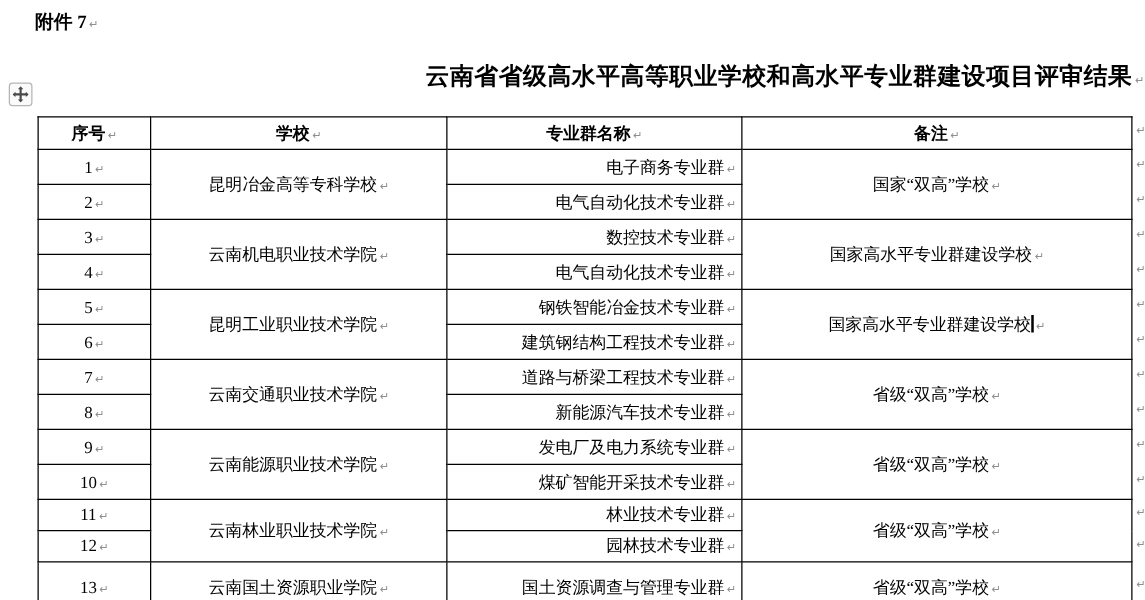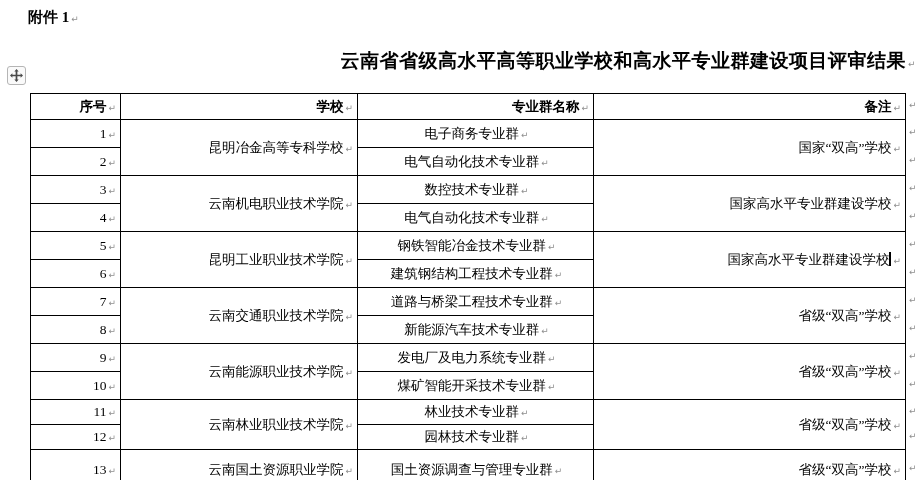--- a/index.html
+++ b/index.html
@@ -19,39 +19,39 @@
   .move-handle{
     position:absolute;left:7px;top:66px;width:19px;height:19px;
     border:1px solid #b5b5b5;border-radius:3px;background:#fafafa;
     display:flex;align-items:center;justify-content:center;box-sizing:border-box;
   }
   table.results{
     position:absolute;left:30px;top:93px;border-collapse:collapse;table-layout:fixed;
     background:#fff;
   }
   .results th,.results td{
-    border:1.6px solid #000;padding:0 4px;font-size:13.5px;text-align:right;
+    border:1.6px solid #000;padding:0 4px;font-size:13.5px;text-align:center;
     vertical-align:middle;overflow:hidden;white-space:nowrap;
   }
   .results th{font-weight:bold;height:25px;}
-  .results td.major{text-align:center;padding-left:6px;}
+  .results td.major{text-align:right;padding-left:6px;}
   tr.r{height:28px;}
   tr.r-short{height:25px;margin-top:12px;}
   tr.r-last{height:40px;}
   .caret{display:inline-block;width:2px;height:14px;background:#000;vertical-align:-2px;}
   .row-end-mark{
     position:absolute;color:#8f8f8f;font-size:9px;
     font-family:"DejaVu Sans",sans-serif;
   }
 </style>
 </head>
 <body>
 
 <div class="attachment">
-  <span>附件 1</span><span class="mark">↵</span>
+  <span>附件 7</span><span class="mark">↵</span>
 </div>
 
 <div class="doc-title">
   <span>云南省省级高水平高等职业学校和高水平专业群建设项目评审结果</span><span class="mark">↵</span>
 </div>
 
 <div class="move-handle">
   <svg width="13" height="13" viewBox="0 0 12 12" aria-hidden="true">
     <path d="M6 0 L8 2.2 H6.8 V5.2 H9.8 V4 L12 6 L9.8 8 V6.8 H6.8 V9.8 H8 L6 12 L4 9.8 H5.2 V6.8 H2.2 V8 L0 6 L2.2 4 V5.2 H5.2 V2.2 H4 Z" fill="#4a4a4a"></path>
   </svg>

